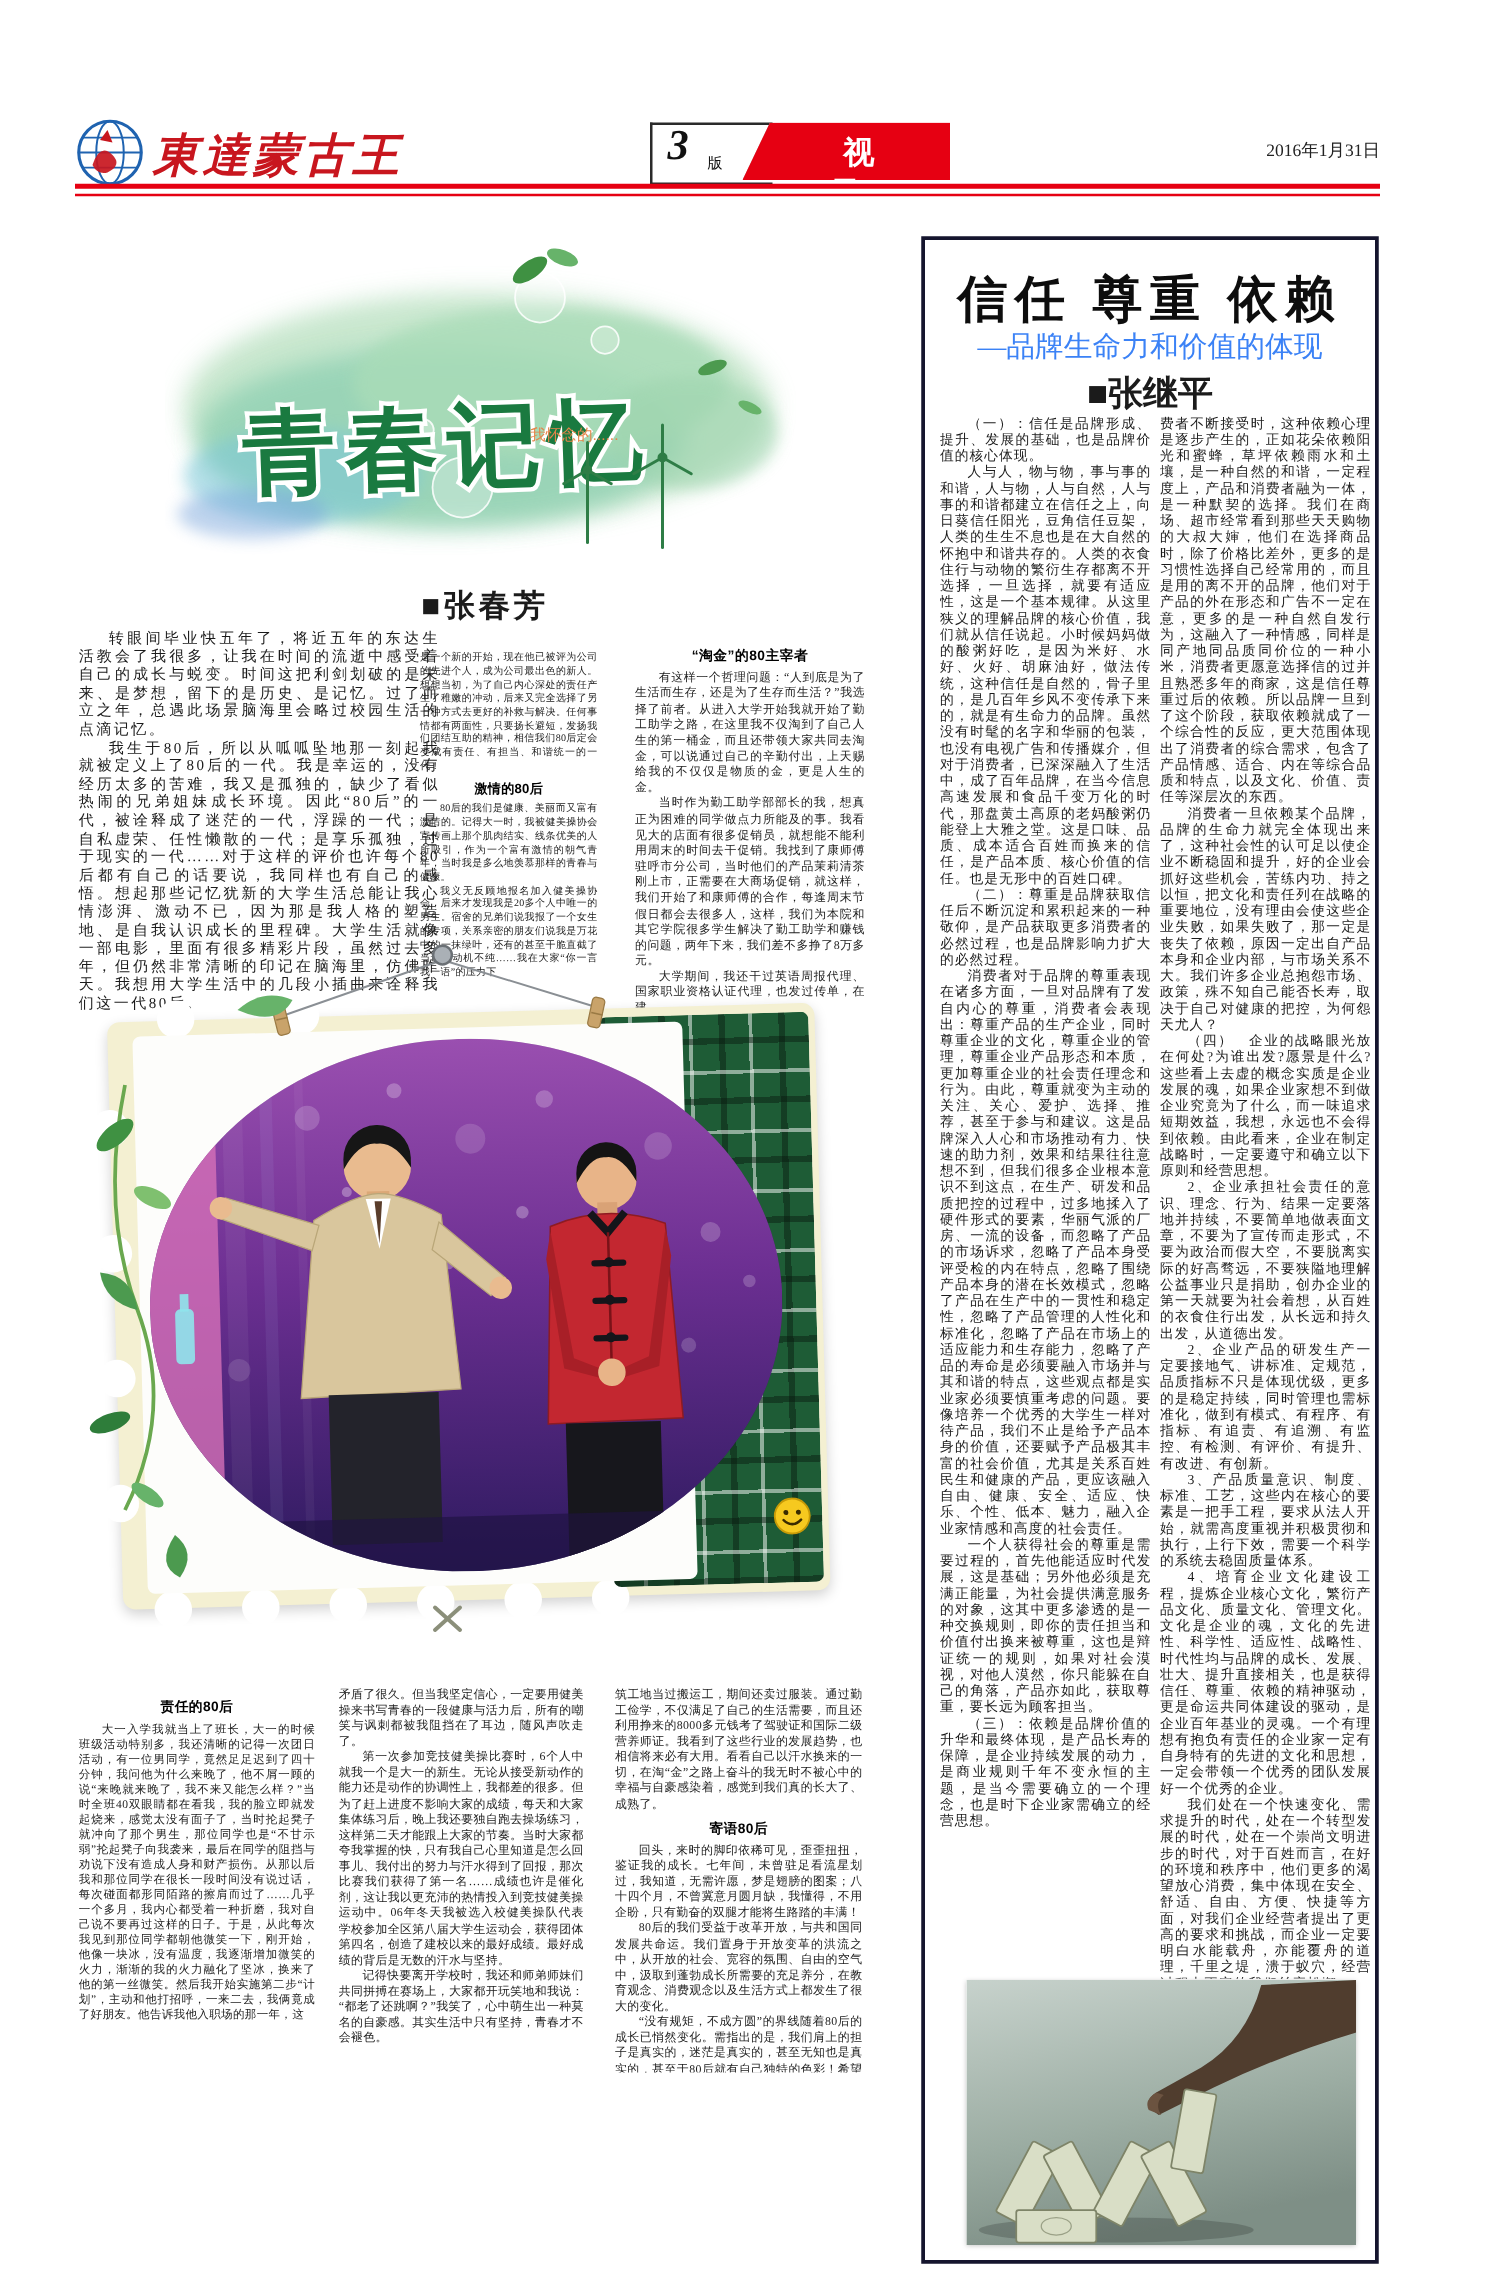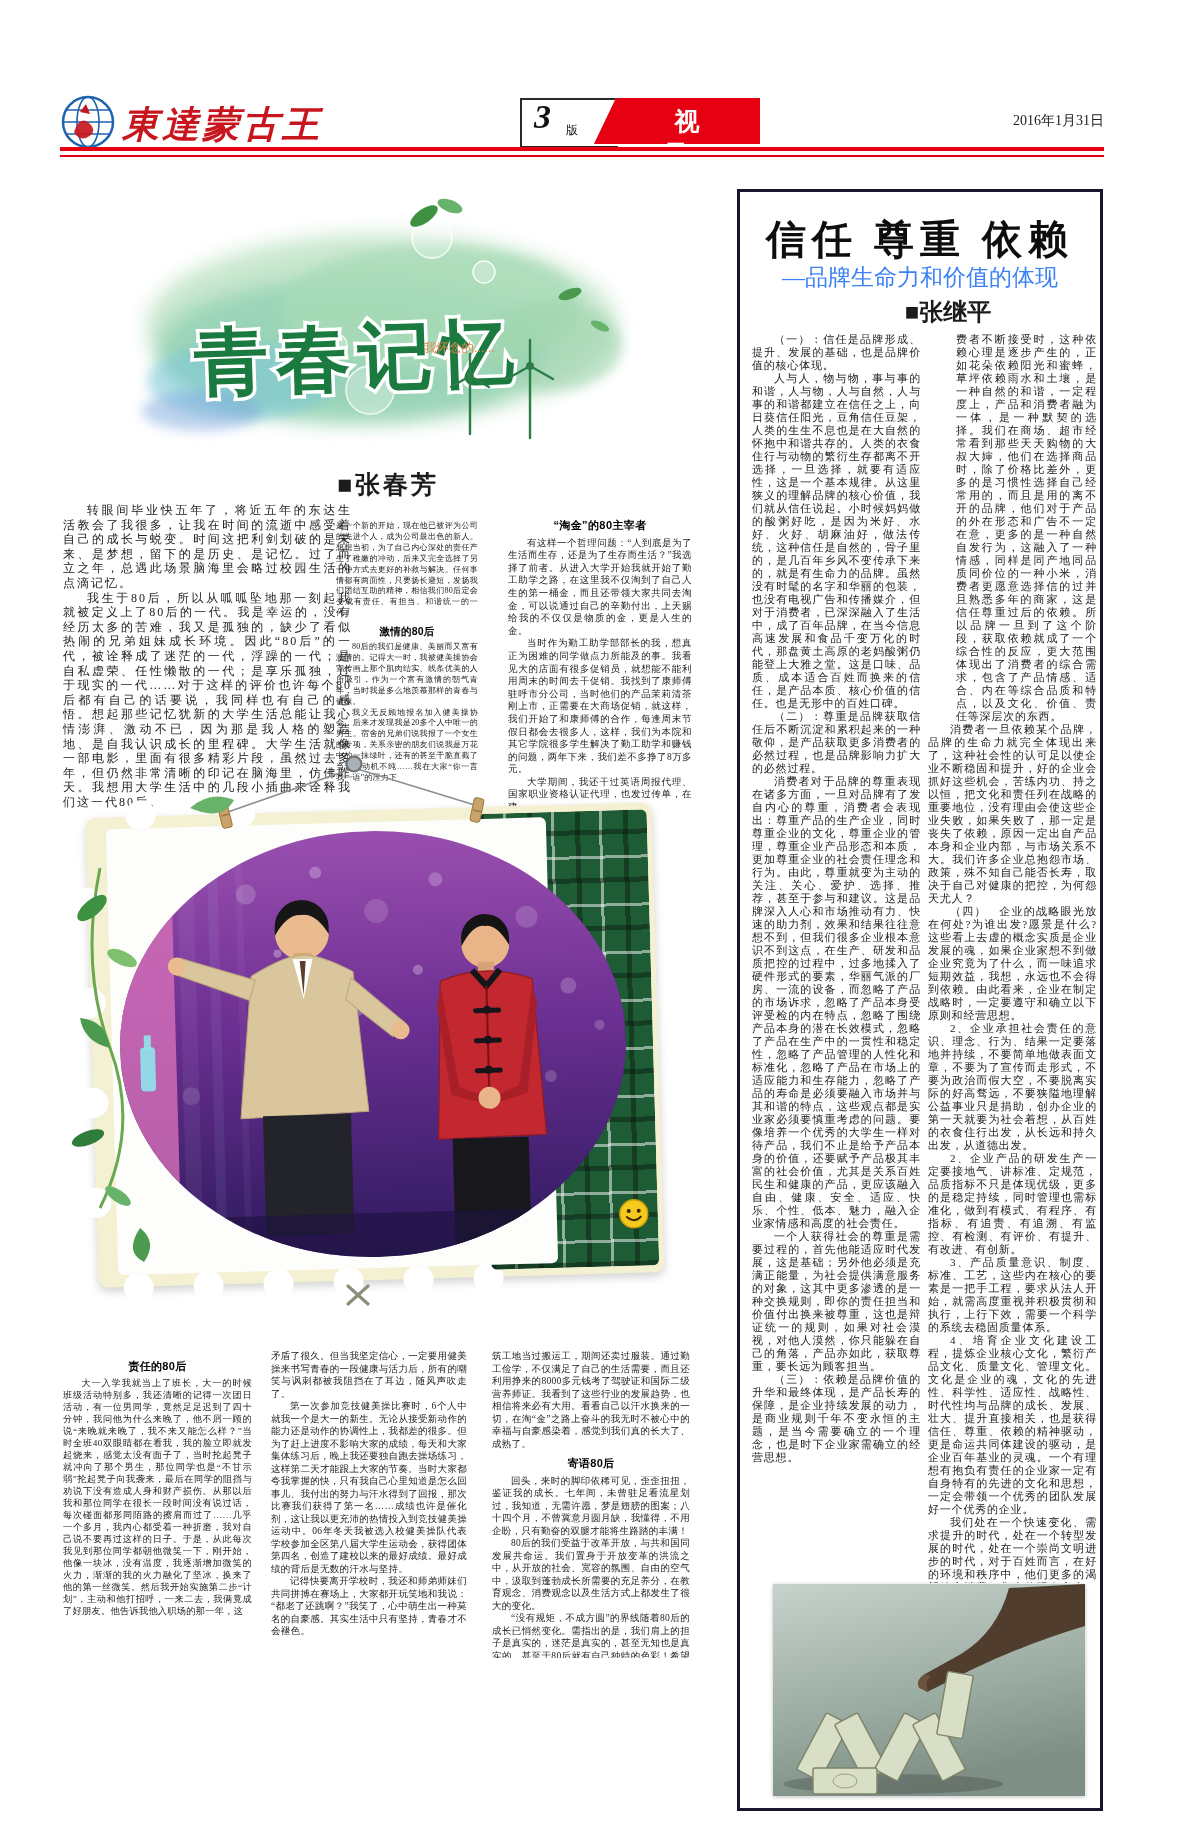--- a/index.html
+++ b/index.html
@@ -52,25 +52,25 @@
           repeating-linear-gradient(90deg, rgba(8,24,14,.45) 0 5px, transparent 5px 24px, rgba(255,255,255,.5) 24px 27px, transparent 27px 48px);}
   .mat{position:absolute;left:20px;top:12px;width:440px;height:446px;background:#fdfdfb;border-radius:6px;}
   .oval{position:absolute;left:28px;top:21px;width:506px;height:426px;border-radius:50%;overflow:hidden;
         box-shadow:inset 0 0 18px rgba(0,0,0,.35);}
   .smiley{position:absolute;right:14px;bottom:40px;}
   
   .brand-box{left:737px;top:189px;width:366px;height:1622px;border:3px solid #15152e;background:#fff;box-sizing:border-box;}
   .brand-title{position:absolute;left:0;top:20px;width:100%;text-align:center;font-size:40px;font-weight:bold;
         letter-spacing:6px;color:#0d0d0d;}
   .brand-sub{position:absolute;left:0;top:70px;width:100%;text-align:center;font-size:23px;color:#3b82f6;}
-  .brand-author{position:absolute;left:0;top:104px;width:100%;text-align:center;font-size:24px;font-weight:bold;padding-left:28px;}
+  .brand-author{position:absolute;left:0;top:104px;width:100%;text-align:center;font-size:28px;font-weight:bold;}
   .r-col{position:absolute;top:141px;width:169px;font-size:11px;line-height:13px;letter-spacing:0.8px;
         height:1250px;overflow:hidden;}
   .r-col p{margin:0;text-indent:2em;text-align:justify;}
-  .r-col p.noind{text-indent:0;margin-left:28px;}
+  .r-col p.noind{text-indent:0;}
   .r-col1{left:12px;}
   .r-col2{left:188px;}
   .money{position:absolute;left:33px;top:1392px;width:312px;height:212px;overflow:hidden;box-shadow:0 1px 4px rgba(0,0,0,.25);}
 </style>
 </head>
 <body>
 
 <div class="page">
 
   <div class="abs" style="left:60px;top:94px;width:56px;height:56px;">

